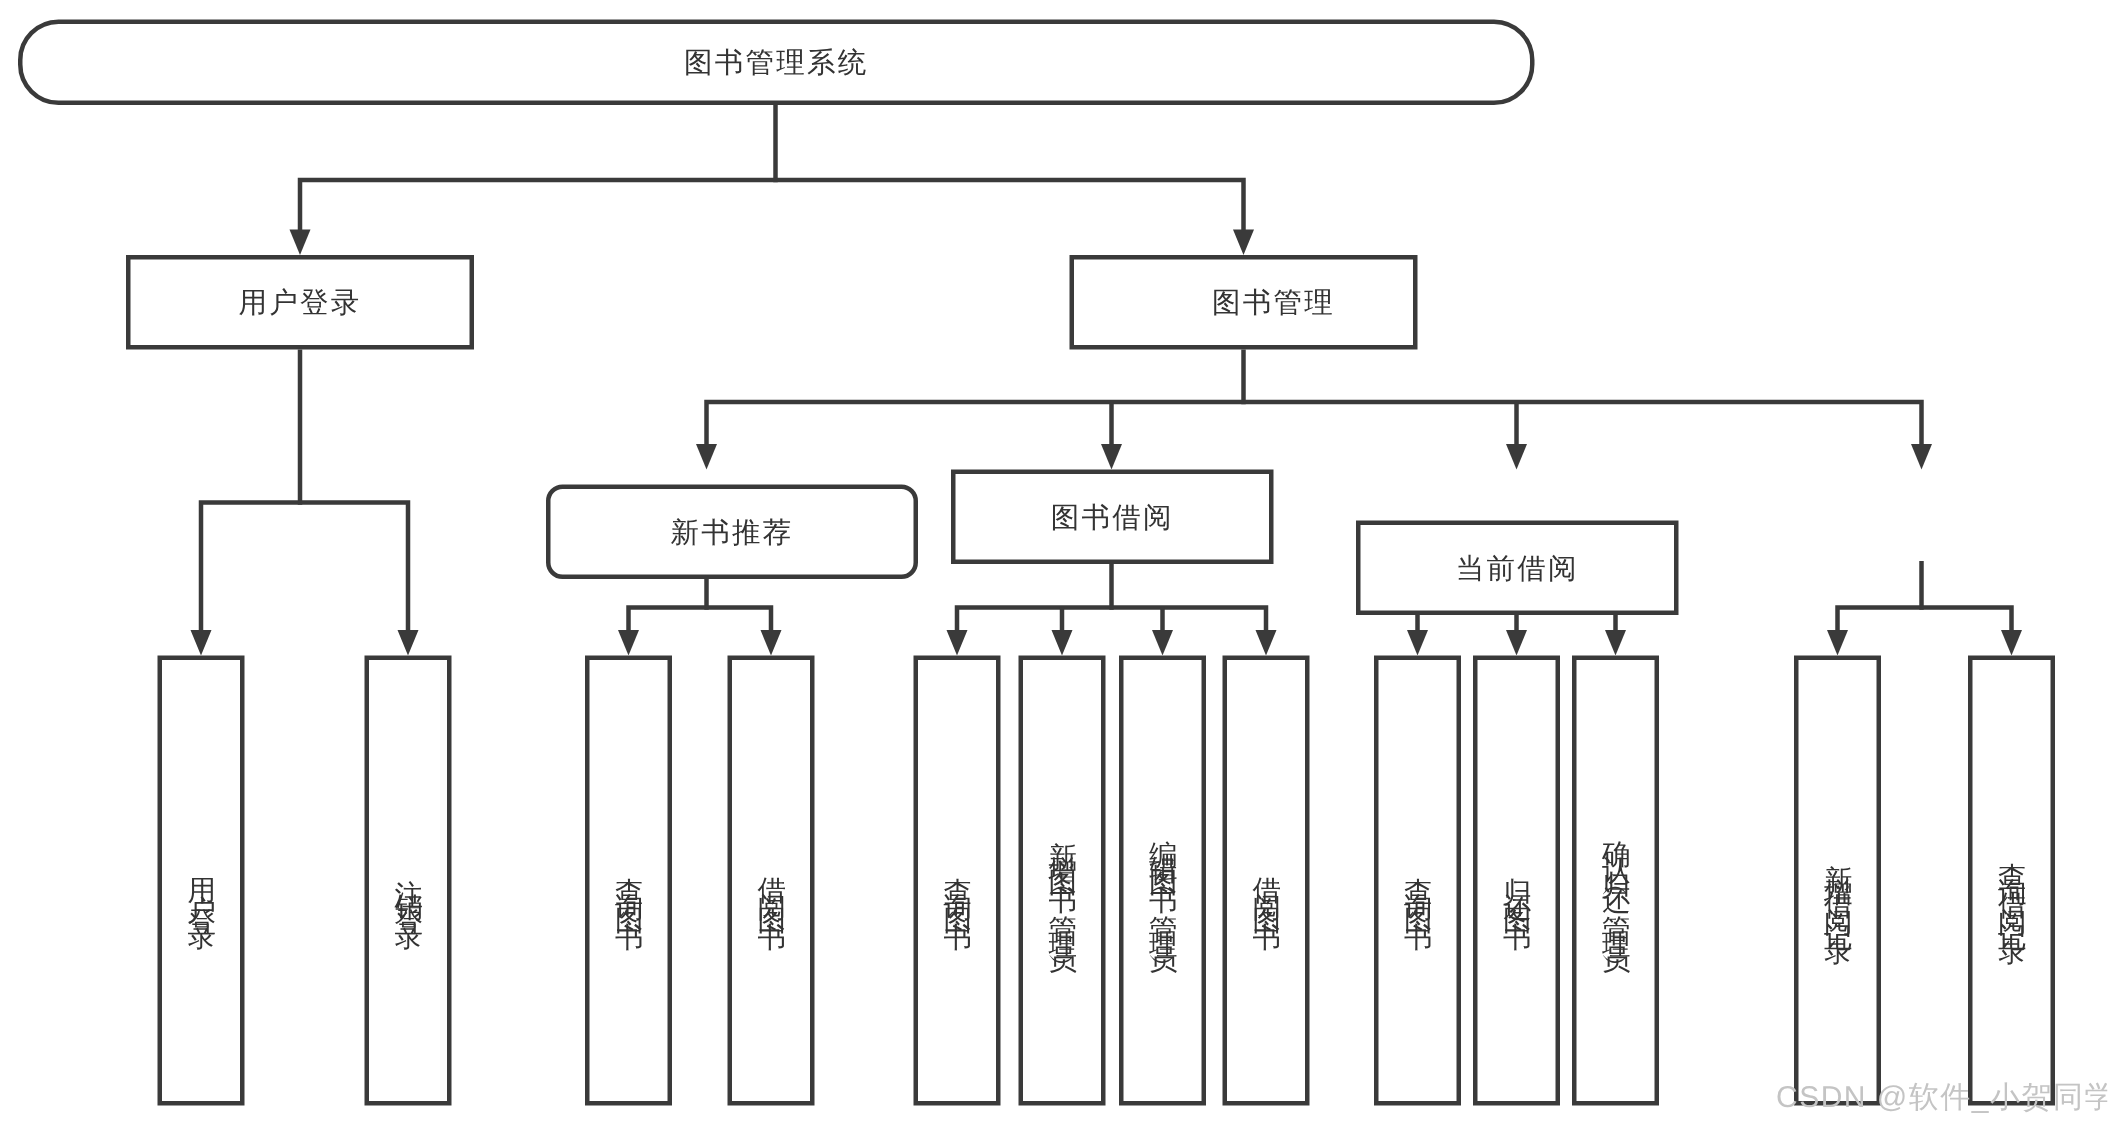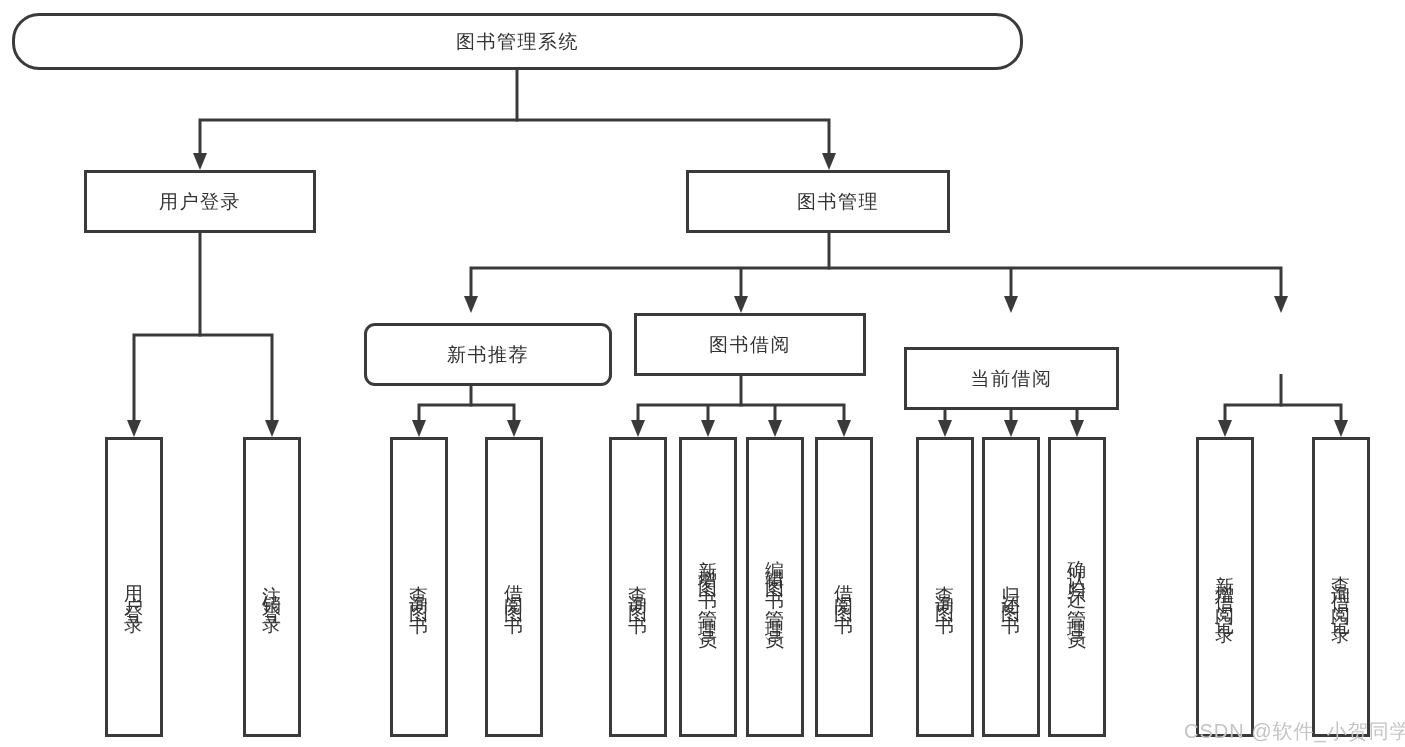--- a/index.html
+++ b/index.html
@@ -100,24 +100,24 @@
       <path d="M1011,437 L1004,420 L1018,420 Z"></path>
       <path d="M1077,437 L1070,420 L1084,420 Z"></path>
       <path d="M1225,437 L1218,420 L1232,420 Z"></path>
       <path d="M1341,437 L1334,420 L1348,420 Z"></path>
     </g>
   </svg>
 
   <div class="box" style="left:12px; top:13px; width:1011px; height:57px;border-radius:27px;">图书管理系统</div>
 
   <div class="box" style="left:84px; top:170px; width:232px; height:63px;">用户登录</div>
-  <div class="box" style="left:686px; top:170px; width:264px; height:63px;padding-left:40px;">图书管理</div>
+  <div class="box" style="left:713px; top:170px; width:232px; height:63px;padding-left:40px;">图书管理</div>
 
   <div class="box" style="left:364px; top:323px; width:248px; height:63px;border-radius:11px;">新书推荐</div>
-  <div class="box" style="left:634px; top:313px; width:232px; height:63px;">图书借阅</div>
+  <div class="box" style="left:634px; top:313px; width:215px; height:63px;">图书借阅</div>
   <div class="box" style="left:904px; top:313px; width:215px; height:63px;margin-top:34px;">当前借阅</div>
 
   <div class="box vbox" style="left:105px; top:437px; width:58px; height:300px;">用户登录</div>
   <div class="box vbox" style="left:243px; top:437px; width:58px; height:300px;">注销登录</div>
 
   <div class="box vbox" style="left:390px; top:437px; width:58px; height:300px;">查询图书</div>
   <div class="box vbox" style="left:485px; top:437px; width:58px; height:300px;">借阅图书</div>
 
   <div class="box vbox" style="left:609px; top:437px; width:58px; height:300px;">查询图书</div>
   <div class="box vbox" style="left:679px; top:437px; width:58px; height:300px;">新增图书（管理员）</div>

